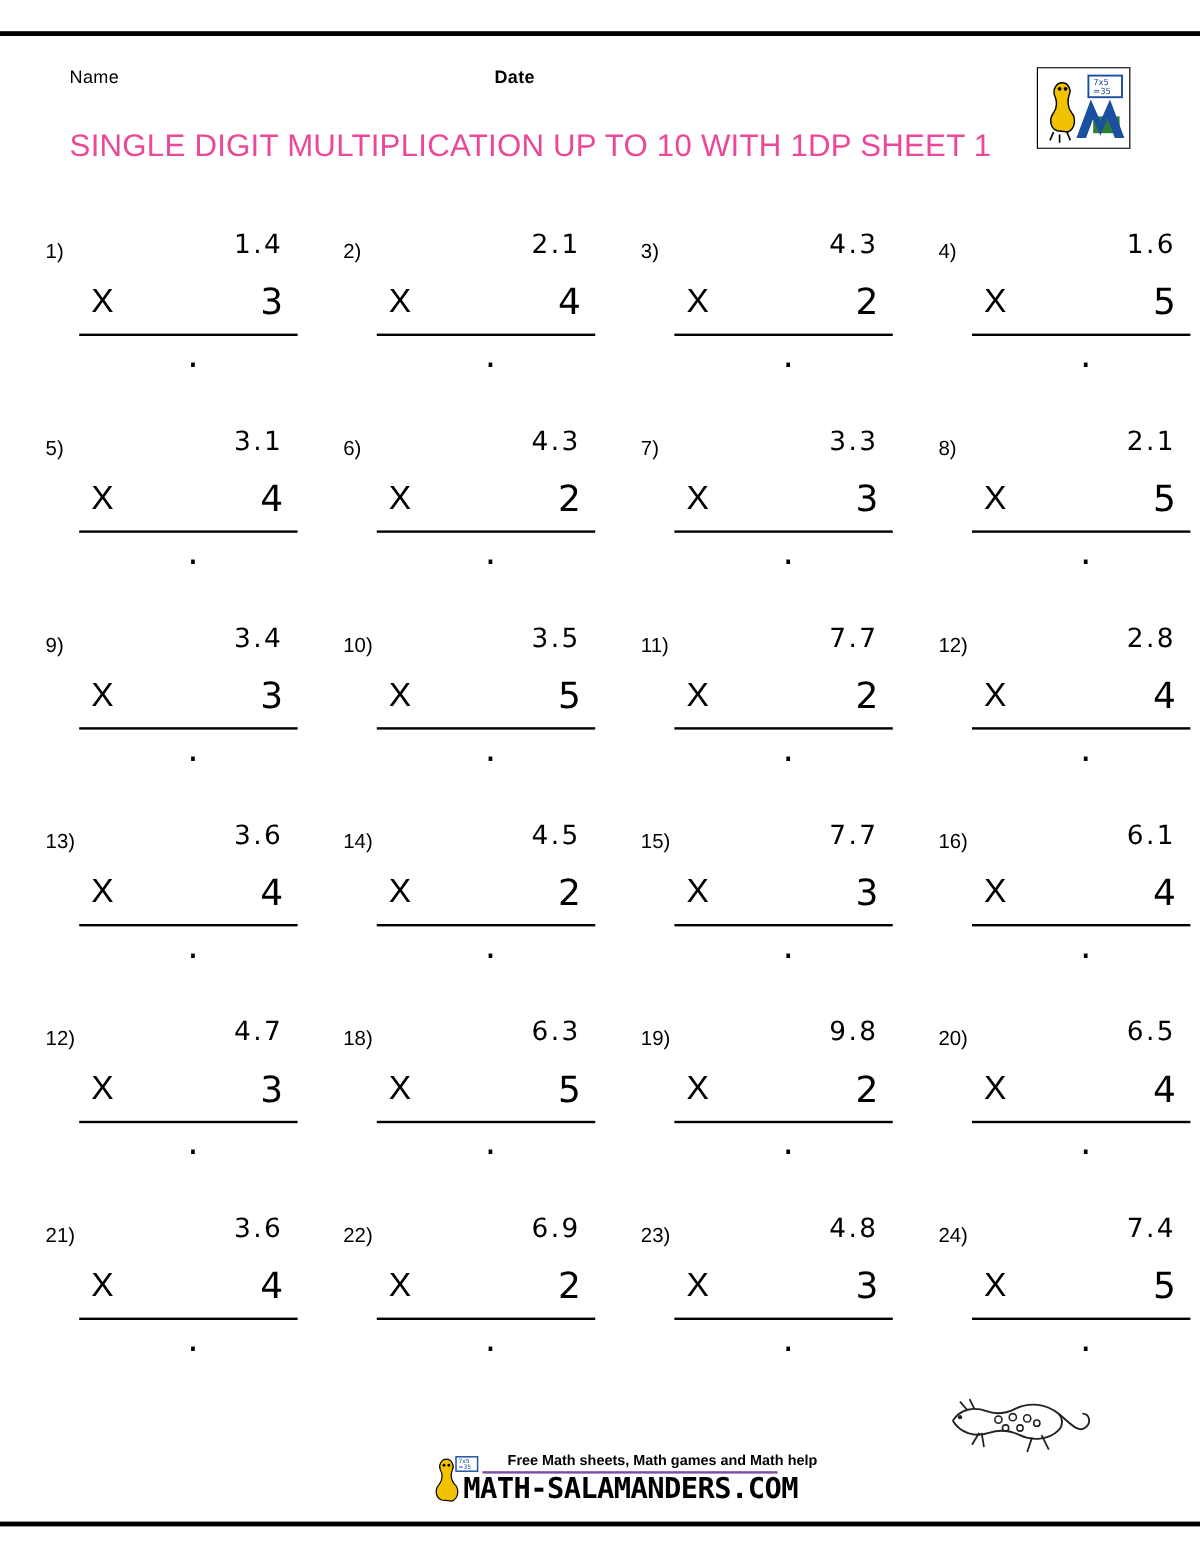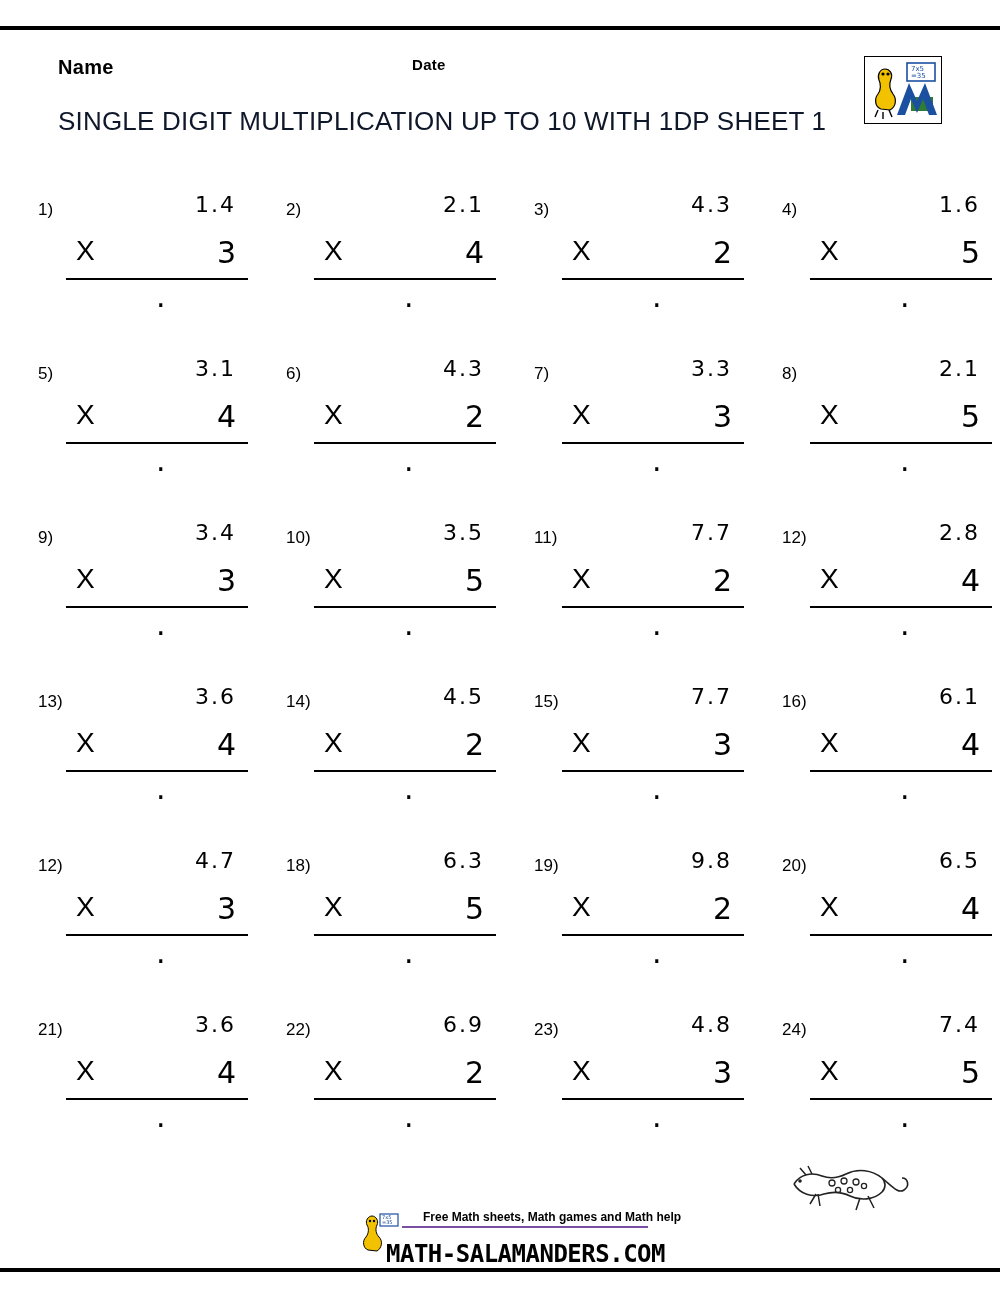--- a/index.html
+++ b/index.html
@@ -41,22 +41,22 @@
     position: absolute;
     left: 0;
     top: 56px;
     width: 1000px;
     height: 40px;
   }
   .name-label {
     position: absolute;
     left: 58px;
     top: 0;
-    font-size: 20px;
-    font-weight: bold;
+    font-size: 15px;
+    font-weight: normal;
     letter-spacing: 0.3px;
   }
   .date-label {
     position: absolute;
     left: 412px;
     top: 0;
     font-size: 15px;
     font-weight: bold;
     letter-spacing: 0.3px;
   }
@@ -73,21 +73,21 @@
   .logo-inner {
     position: relative;
     width: 100%;
     height: 100%;
   }
   .title {
     position: absolute;
     left: 58px;
     top: 106px;
     font-size: 26px;
-    color: #0f172a;
+    color: #ec4899;
     letter-spacing: 0.2px;
     white-space: nowrap;
     font-family: "Liberation Sans", sans-serif;
   }
   .subtitle {
     position: absolute;
     left: 58px;
     top: 146px;
     font-size: 20px;
     color: #1a1a1a;
@@ -165,21 +165,21 @@
     left: 52px;
     top: 2px;
     font-size: 12px;
     font-weight: bold;
     white-space: nowrap;
     margin-left: 15px;
   }
   .footer-text-main {
     position: absolute;
     left: 30px;
-    top: 32px;
+    top: 18px;
     font-size: 24px;
     font-weight: bold;
     letter-spacing: -0.5px;
     white-space: nowrap;
     font-family: "DejaVu Sans Mono", monospace;
   }
   .footer-underline {
     position: absolute;
     left: 46px;
     top: 18px;

